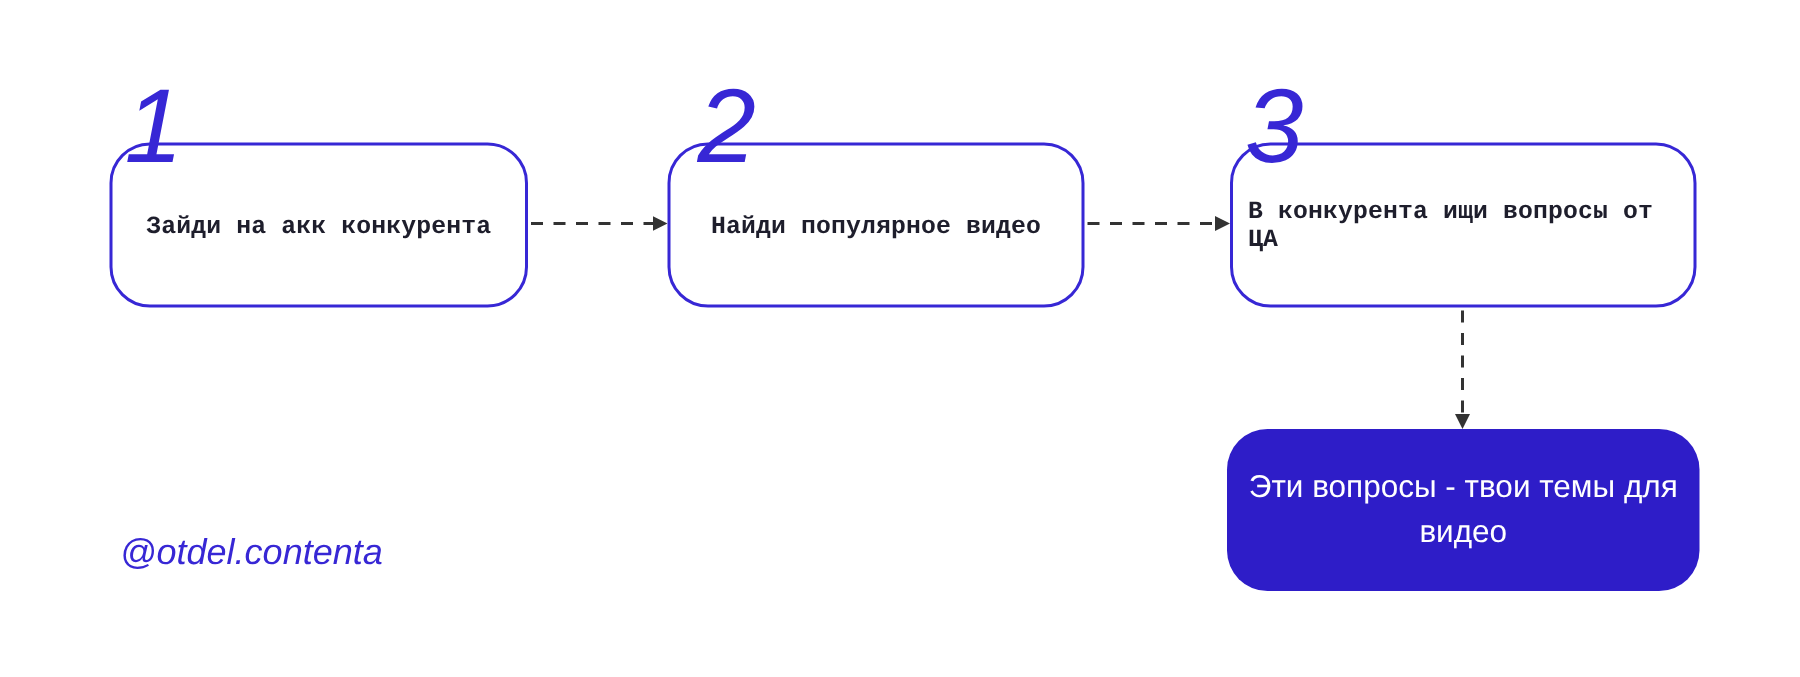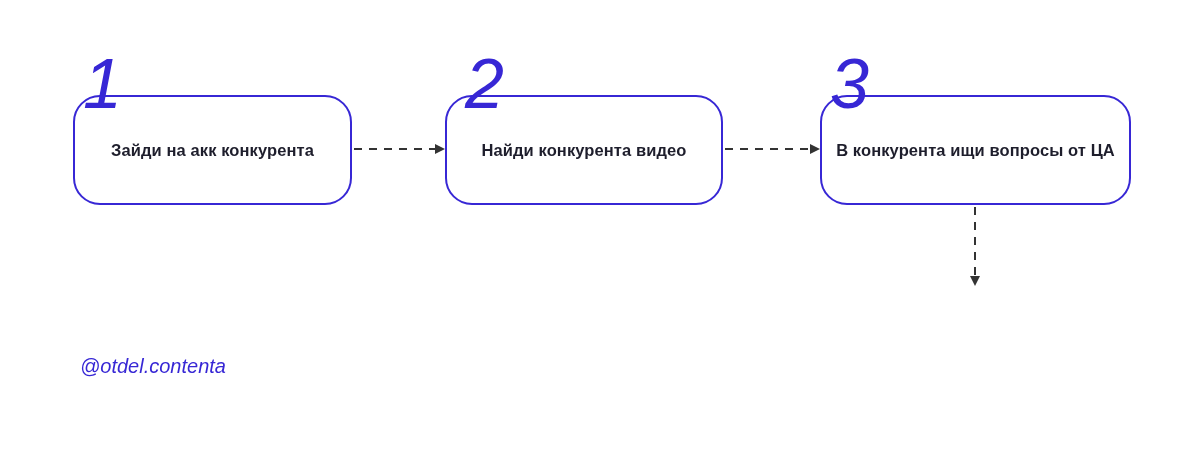--- a/index.html
+++ b/index.html
@@ -40,23 +40,24 @@
     box-sizing: border-box;
   }
   .s1 { left: 73px;  top: 95px; width: 279px; }
   .s2 { left: 445px; top: 95px; width: 278px; }
   .s3 { left: 820px; top: 95px; width: 311px; }
 
   .step .label {
     font-weight: 700;
     font-size: 16.5px;
     color: var(--step-text, #1e1e2c);
-    text-align: right;
+    text-align: left;
     padding: 0 10px;
     letter-spacing: 0.1px;
+    font-family: Liberation Mono, monospace;
   }
   .num {
     position: absolute;
     top: -48px;
     left: 8px;
     font-style: italic;
     font-size: 70px;
     line-height: 1;
     font-weight: 500;
     color: var(--accent, #3727d5);
@@ -84,21 +85,21 @@
     line-height: 1.45;
     text-align: center;
     font-weight: 400;
   }
 
   .watermark {
     position: absolute;
     left: 80px;
     top: 355px;
     font-style: italic;
-    font-size: 20px;
+    font-size: 24px;
     color: var(--accent, #3727d5);
   }
 </style>
 </head>
 <body>
 
 <div class="canvas">
 
   <svg class="connectors" viewBox="0 0 1200 451" xmlns="http://www.w3.org/2000/svg">
     <defs>
@@ -111,24 +112,27 @@
     <line x1="975" y1="207" x2="975" y2="277" marker-end="url(#arr)"></line>
   </svg>
 
   <div class="step s1">
     <span class="num">1</span>
     <span class="label">Зайди на акк конкурента</span>
   </div>
 
   <div class="step s2">
     <span class="num">2</span>
-    <span class="label">Найди конкурента видео</span>
+    <span class="label">Найди популярное видео</span>
   </div>
 
   <div class="step s3">
     <span class="num">3</span>
     <span class="label">В конкурента ищи вопросы от ЦА</span>
   </div>
 
+  <div class="result">
+    <span class="result-label">Эти вопросы - твои темы для видео</span>
+  </div>
 
   <div class="watermark">@otdel.contenta</div>
 
 </div>
 
 </body></html>

